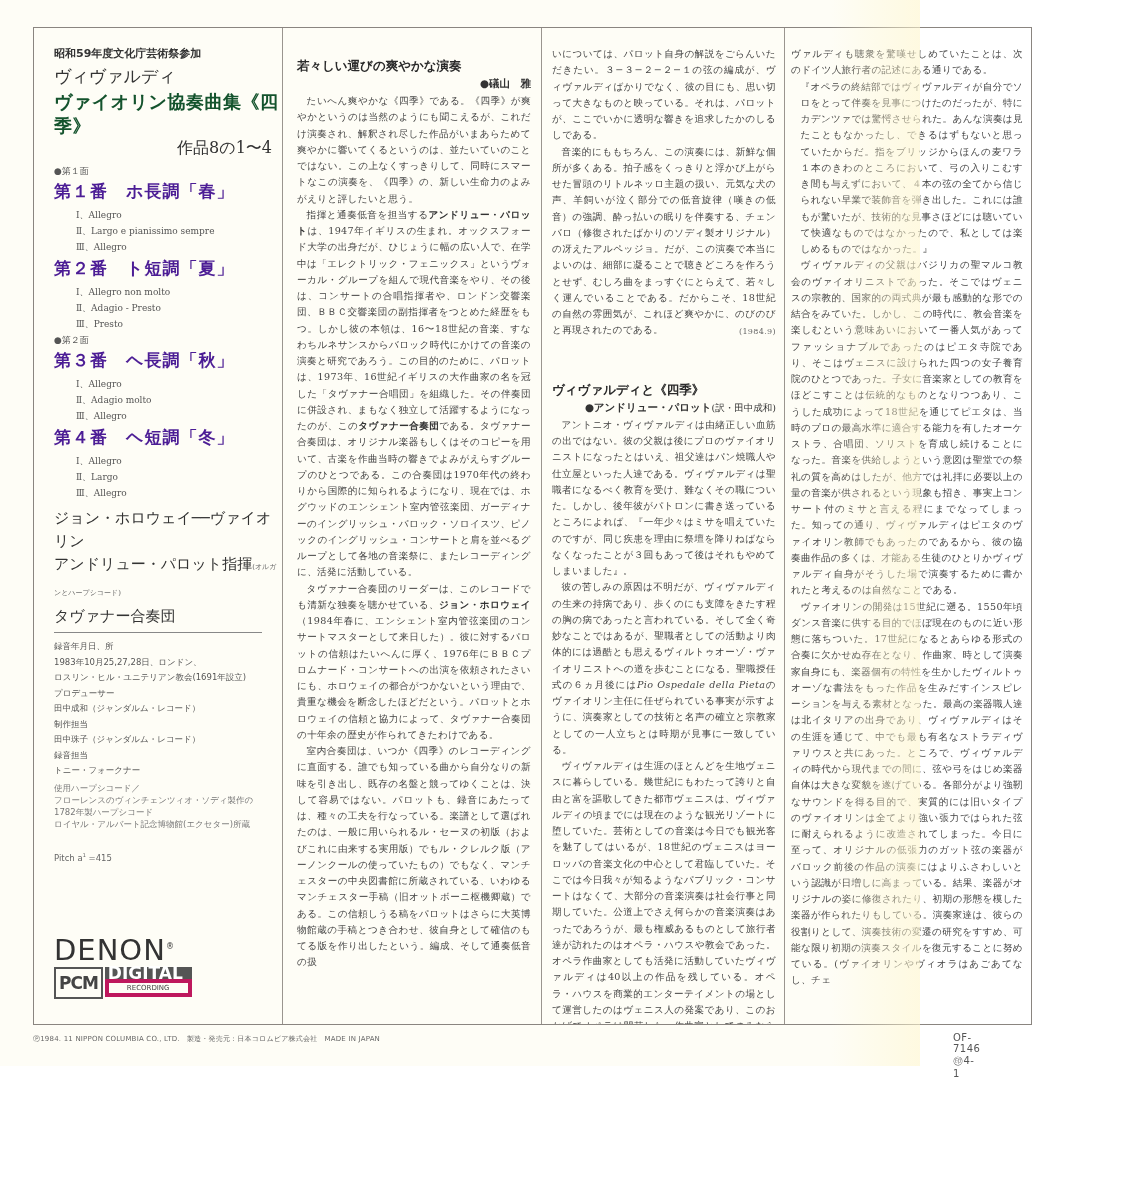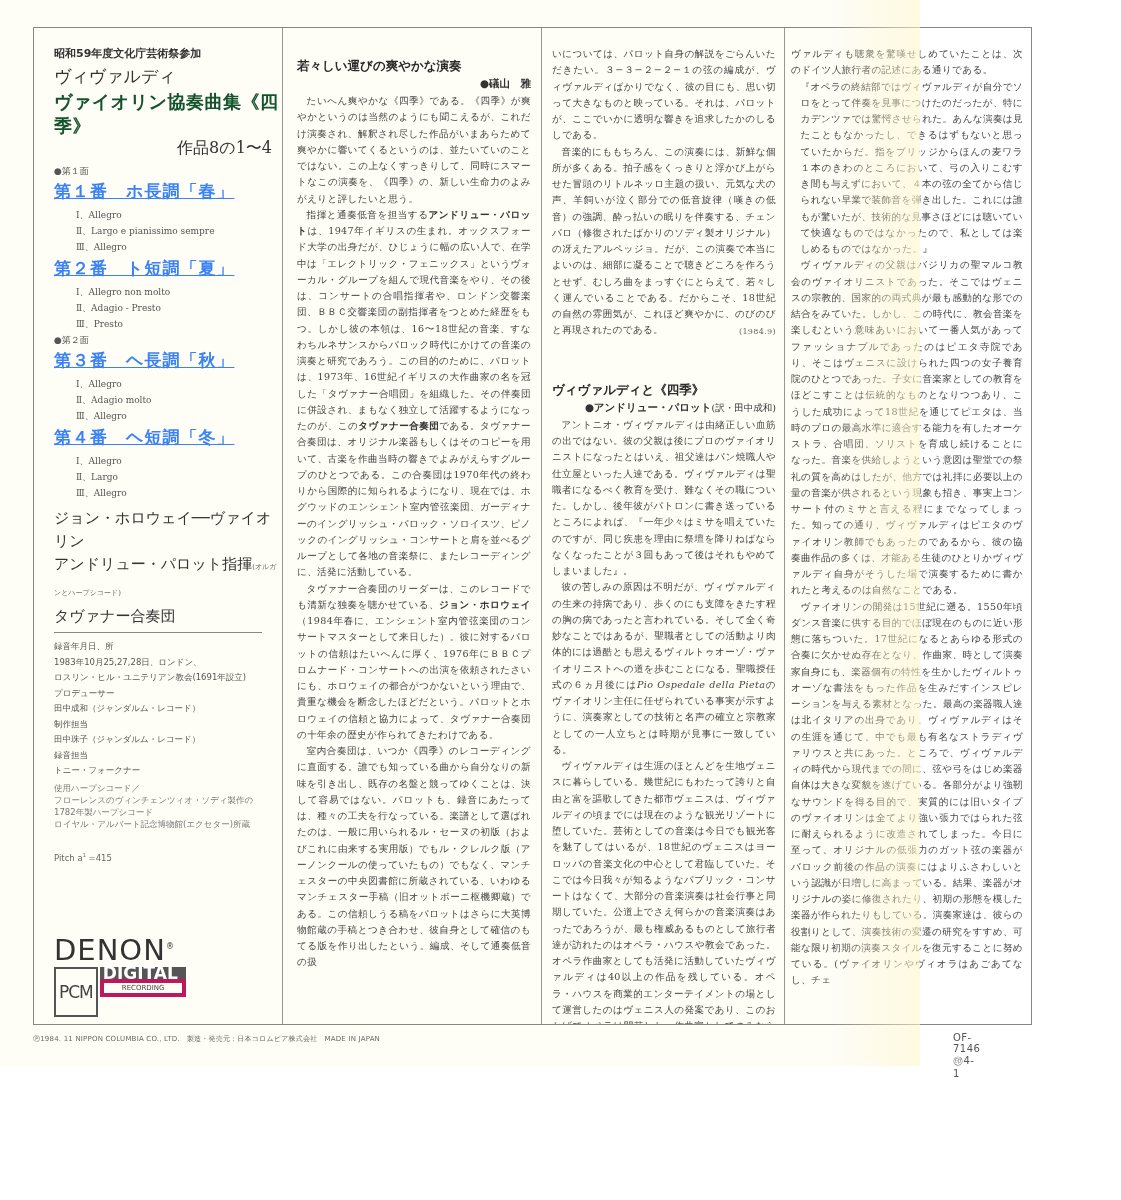--- a/index.html
+++ b/index.html
@@ -11,33 +11,33 @@
   .col{position:absolute;top:0;bottom:0;box-sizing:border-box;overflow:hidden;}
   .c1{left:0;width:248px;padding:18px 0 0 20px;font-family:"DejaVu Sans","Liberation Sans",sans-serif;}
   .c2{left:249px;width:258px;padding:20px 10px 0 14px;}
   .c3{left:508px;width:242px;padding:18px 8px 0 10px;}
   .c4{left:751px;width:246px;padding:18px 8px 0 6px;}
   .sup{font-size:11px;font-weight:bold;color:#333;margin-bottom:4px;}
   .composer{font-family:"DejaVu Serif",serif;font-size:17px;color:#333;margin-bottom:2px;}
   .title{font-size:18px;font-weight:bold;color:#14532d;letter-spacing:0.5px;}
   .opus{font-family:"DejaVu Serif",serif;font-size:16px;text-align:right;padding-right:10px;color:#333;margin-bottom:6px;}
   .side{font-size:9px;color:#555;margin:2px 0 2px 0;}
-  .concerto{font-size:17px;font-weight:bold;color:#3b82f6;margin:2px 0 4px 0;letter-spacing:1px;text-decoration:underline;}
+  .concerto{font-size:17px;font-weight:bold;color:#4c1d95;margin:2px 0 4px 0;letter-spacing:1px;}
   .mvt{font-family:"DejaVu Serif",serif;font-size:9px;color:#555;padding-left:22px;line-height:16px;}
   .perf{font-family:"DejaVu Serif",serif;font-size:15px;color:#333;line-height:23px;}
   .perf small{font-size:7px;color:#666;letter-spacing:0;}
   .rule{border-top:1px solid #888;margin:4px 20px 6px 0;}
   .credits{font-size:8.5px;color:#555;line-height:15.5px;}
   .credits .soft{color:#777;line-height:12px;}
   .pitch{font-size:8.5px;color:#666;margin-top:22px;}
   .logo{position:absolute;left:20px;top:930px;}
   .denon{font-family:"DejaVu Sans","Liberation Sans",sans-serif;font-size:29px;letter-spacing:1px;color:#333;line-height:30px;}
   .denon sup{font-size:8px;}
   .pcm{display:flex;align-items:stretch;margin-top:2px;}
-  .pcm .box{border:2px solid #555;font-family:"DejaVu Sans",sans-serif;font-weight:normal;font-size:17px;padding:12px 3px;color:#444;letter-spacing:-1px;line-height:22px;}
+  .pcm .box{border:2px solid #555;font-family:"DejaVu Sans",sans-serif;font-weight:bold;font-size:17px;padding:3px 3px;color:#444;letter-spacing:-1px;line-height:22px;}
   .pcm .dig{display:flex;flex-direction:column;margin-left:2px;}
   .pcm .dig span:first-child{background:#555;color:#fff;font-size:17px;font-weight:bold;padding:0 3px;line-height:12px;font-family:"DejaVu Sans",sans-serif;}
   .pcm .dig span:last-child{border:4px solid #be185d;font-size:7px;padding:0 18px;line-height:10px;font-family:"DejaVu Sans",sans-serif;color:#444;}
   .art-title{font-family:"DejaVu Sans","Liberation Sans",sans-serif;font-weight:bold;font-size:12.5px;color:#2a2a2a;margin-top:10px;}
   .byline{font-family:"DejaVu Sans",sans-serif;font-weight:bold;font-size:10.5px;text-align:right;color:#333;margin:2px 0 2px 0;}
   .byline span{font-weight:normal;font-family:"DejaVu Serif",serif;font-size:9.5px;}
   .body{font-size:9.6px;line-height:16.25px;color:#444;text-align:justify;letter-spacing:0.35px;}
   .body p{margin:0;text-indent:1em;}
   .body p.noind{text-indent:0;}
   .quote{padding-left:1em;}

